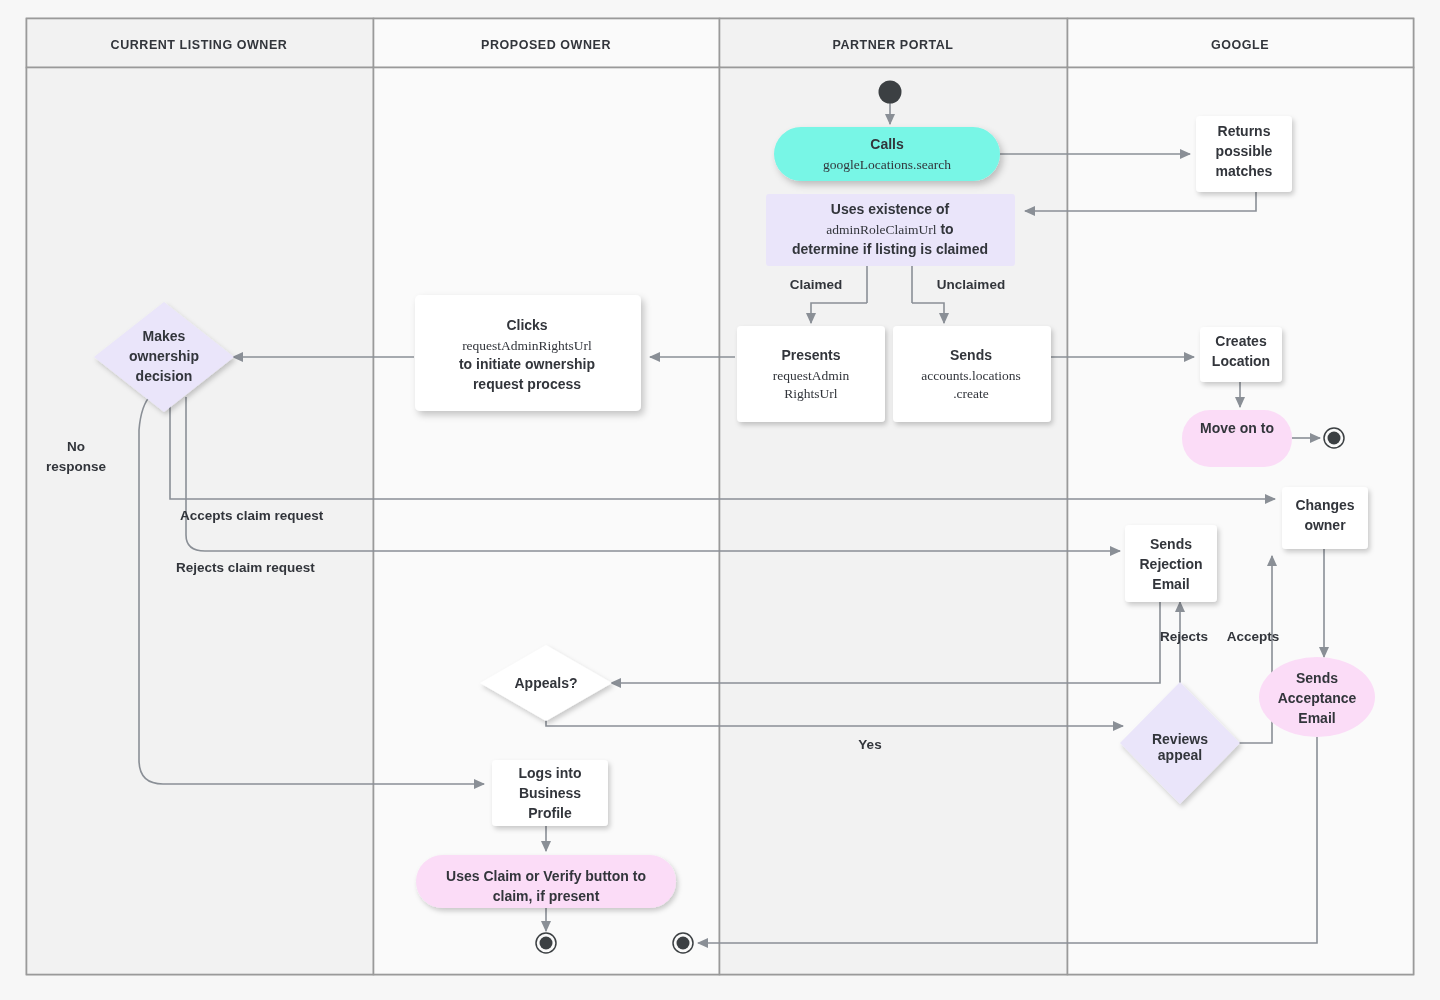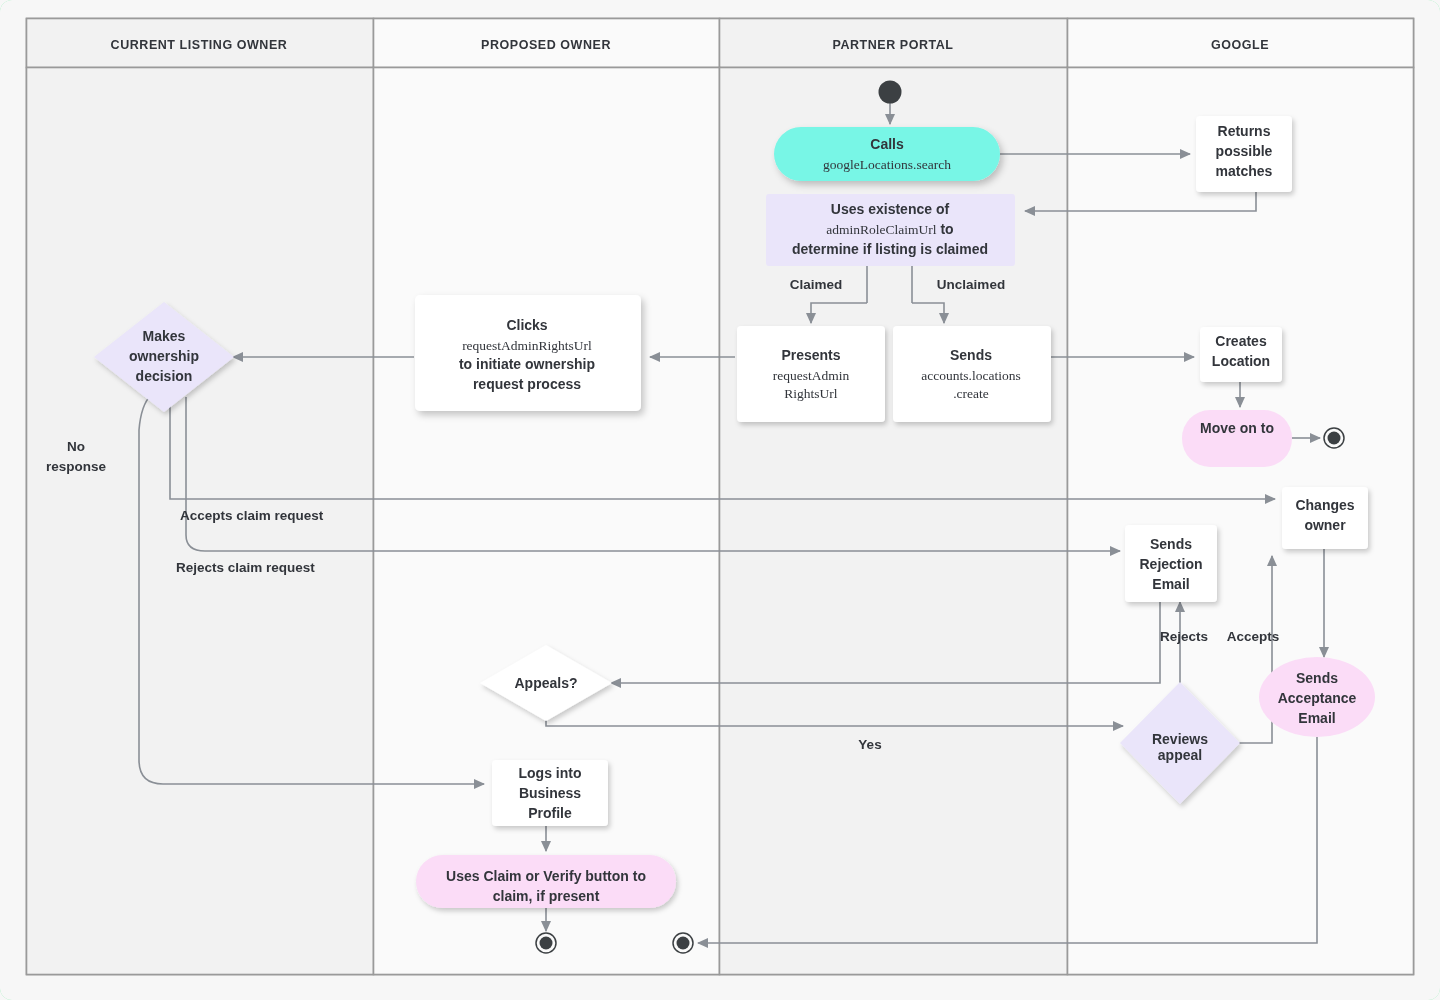--- a/index.html
+++ b/index.html
@@ -1,17 +1,17 @@
 <!DOCTYPE html>
 <html><head>
 <meta charset="utf-8">
 <style>
   html,body{margin:0;padding:0;background:#f7f7f7;}
   body{font-family:"Liberation Sans", sans-serif;}
-  #stage{position:relative;width:1440px;height:1000px;background:#86efac;overflow:hidden;border-radius:12px;}
+  #stage{position:relative;width:1440px;height:1000px;background:#86efac;overflow:hidden;}
   svg{display:block;}
   .lane-label{font-size:12.5px;font-weight:700;letter-spacing:.55px;fill:#32353b;}
   .node-text{font-size:14px;font-weight:700;fill:#32353b;}
   .node-mono{font-size:13.5px;font-weight:400;fill:#32353b;font-family:"Liberation Serif", serif;}
   .edge-label{font-size:13.5px;font-weight:700;fill:#32353b;}
   .flowline{stroke:#8a8f96;stroke-width:1.6;fill:none;}
 </style>
 </head>
 <body>
 

